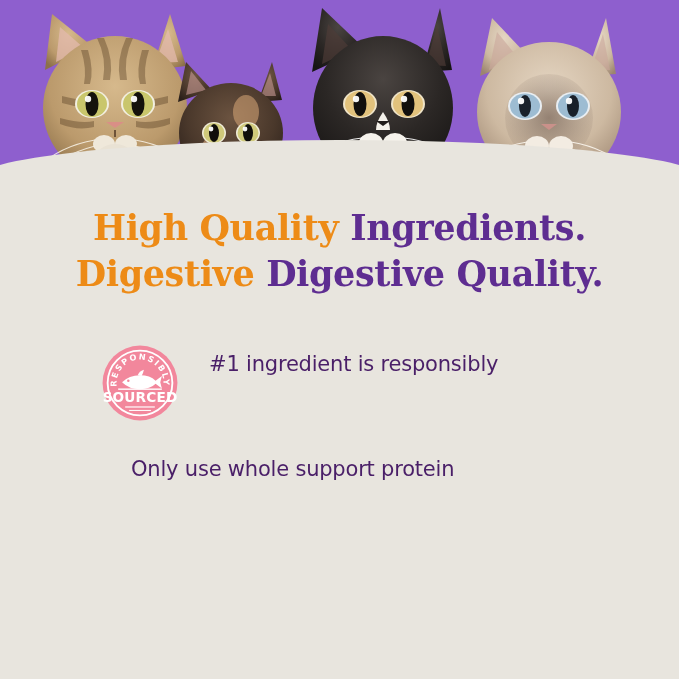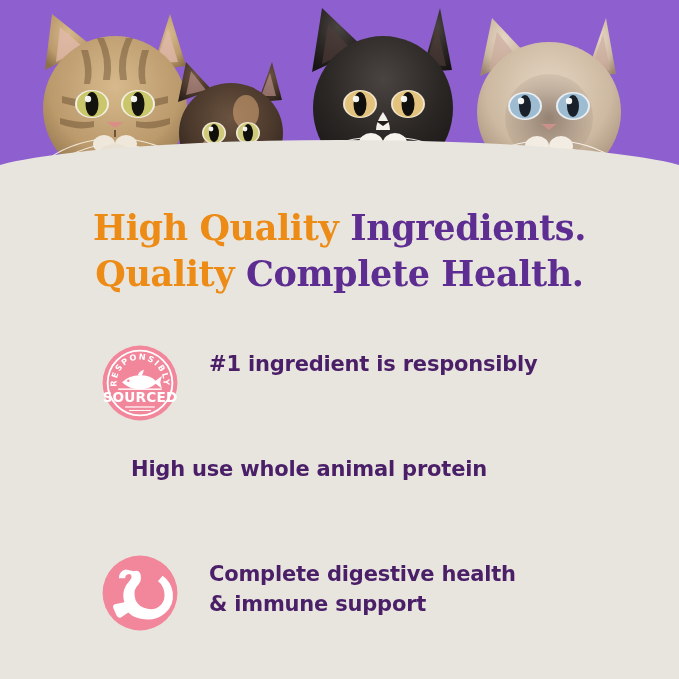--- a/index.html
+++ b/index.html
@@ -61,21 +61,21 @@
     flex: 0 0 auto;
     width: 78px; height: 78px;
     margin-top: 4px;
   }
   .badge svg { display: block; width: 78px; height: 78px; }
   .feature-text {
     margin-left: 30px;
     padding-top: 10px;
     color: #4a1f68;
     font-family: "DejaVu Sans", "Liberation Sans", sans-serif;
-    font-weight: bold;
+    font-weight: normal;
     font-size: 21px;
     line-height: 1.42;
     letter-spacing: -0.2px;
   }
   .feature-text .ln { display: block; white-space: nowrap; }
 </style>
 </head>
 <body>
 
 <div id="page">
@@ -245,21 +245,21 @@
       </g>
     </svg>
     <div class="hero-curve"></div>
   </div>
 
   <div class="headline">
     <div class="hl-line">
       <span class="hl-orange">High Quality </span><span class="hl-purple">Ingredients.</span>
     </div>
     <div class="hl-line">
-      <span class="hl-orange">Quality </span><span class="hl-purple">Complete Health.</span>
+      <span class="hl-orange">Digestive </span><span class="hl-purple">Digestive Quality.</span>
     </div>
   </div>
 
   <div class="features">
 
     <div class="feature">
       <div class="badge">
         <svg viewBox="0 0 100 100">
           <circle cx="50" cy="50" r="48" fill="#f2879c"></circle>
           <circle cx="50" cy="50" r="41.5" fill="none" stroke="#ffffff" stroke-width="2.4"></circle>
@@ -278,34 +278,19 @@
           <rect x="36" y="84.5" width="28" height="1.3" fill="#ffffff"></rect>
         </svg>
       </div>
       <div class="feature-text">
         <span class="ln">#1 ingredient is responsibly</span>
       </div>
     </div>
 
     <div class="feature">
       <div class="feature-text">
-        <span class="ln">High use whole animal protein</span>
+        <span class="ln">Only use whole support protein</span>
       </div>
     </div>
 
-    <div class="feature">
-      <div class="badge">
-        <svg viewBox="0 0 100 100">
-          <circle cx="50" cy="50" r="48" fill="#f2879c"></circle>
-          <g>
-            <path d="M42 22 q8 -2 9 6 q1 7 -3 11 q-6 6 -5 14 q1 12 12 16 q13 5 22 -4 q6 -7 4 -17 q-2 -9 -8 -13 l6 -7 q11 8 13 21 q2 17 -10 27 q-13 11 -31 7 q-10 -2 -16 -8 l-9 6 q-4 2 -6 -2 l-4 -9 q-2 -5 3 -6 l11 -2 q-3 -9 0 -17 q2 -6 7 -11 q3 -3 2 -6 q-1 -3 -4 -2 q-4 1 -4 5 h-8 q0 -9 9 -11z" fill="#ffffff"></path>
-            <path d="M56 47 q4 -5 8 -1 q4 -4 8 1 q3 4 -1 8 l-7 7 l-7 -7 q-4 -4 -1 -8z" fill="#f2879c"></path>
-          </g>
-        </svg>
-      </div>
-      <div class="feature-text">
-        <span class="ln">Complete digestive health</span>
-        <span class="ln">&amp; immune support</span>
-      </div>
-    </div>
 
   </div>
 </div>
 
 </body></html>

